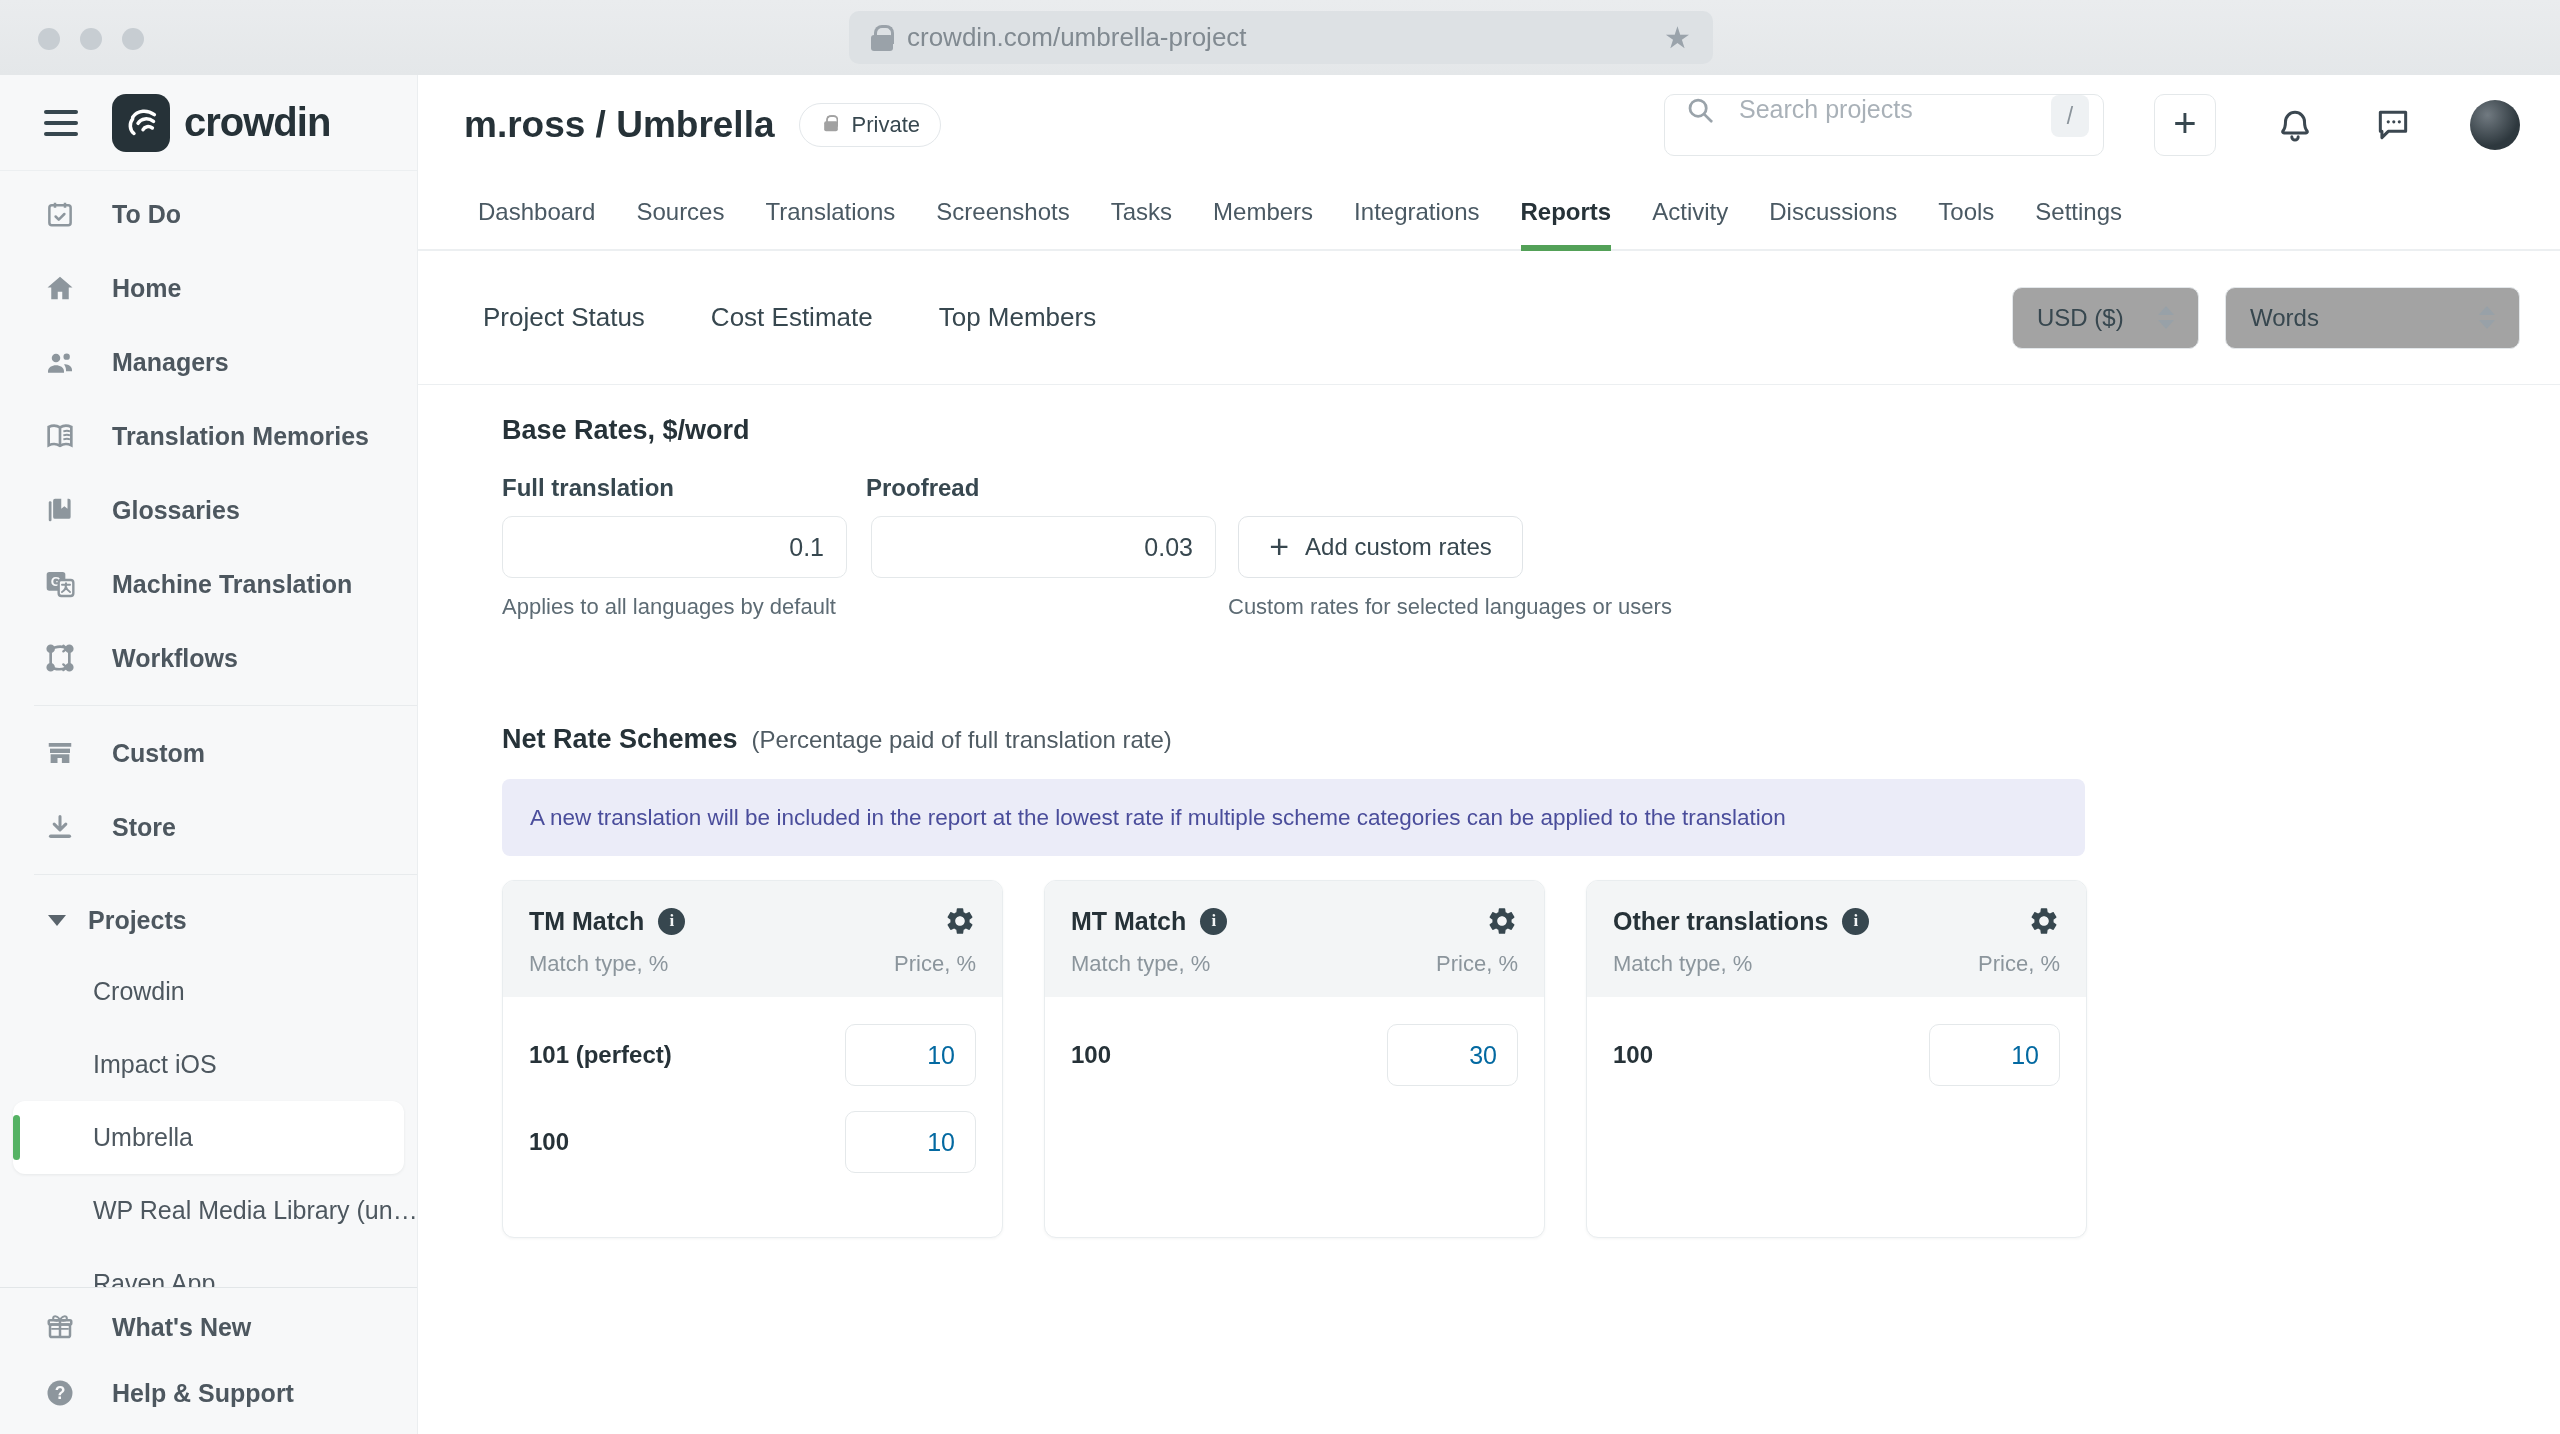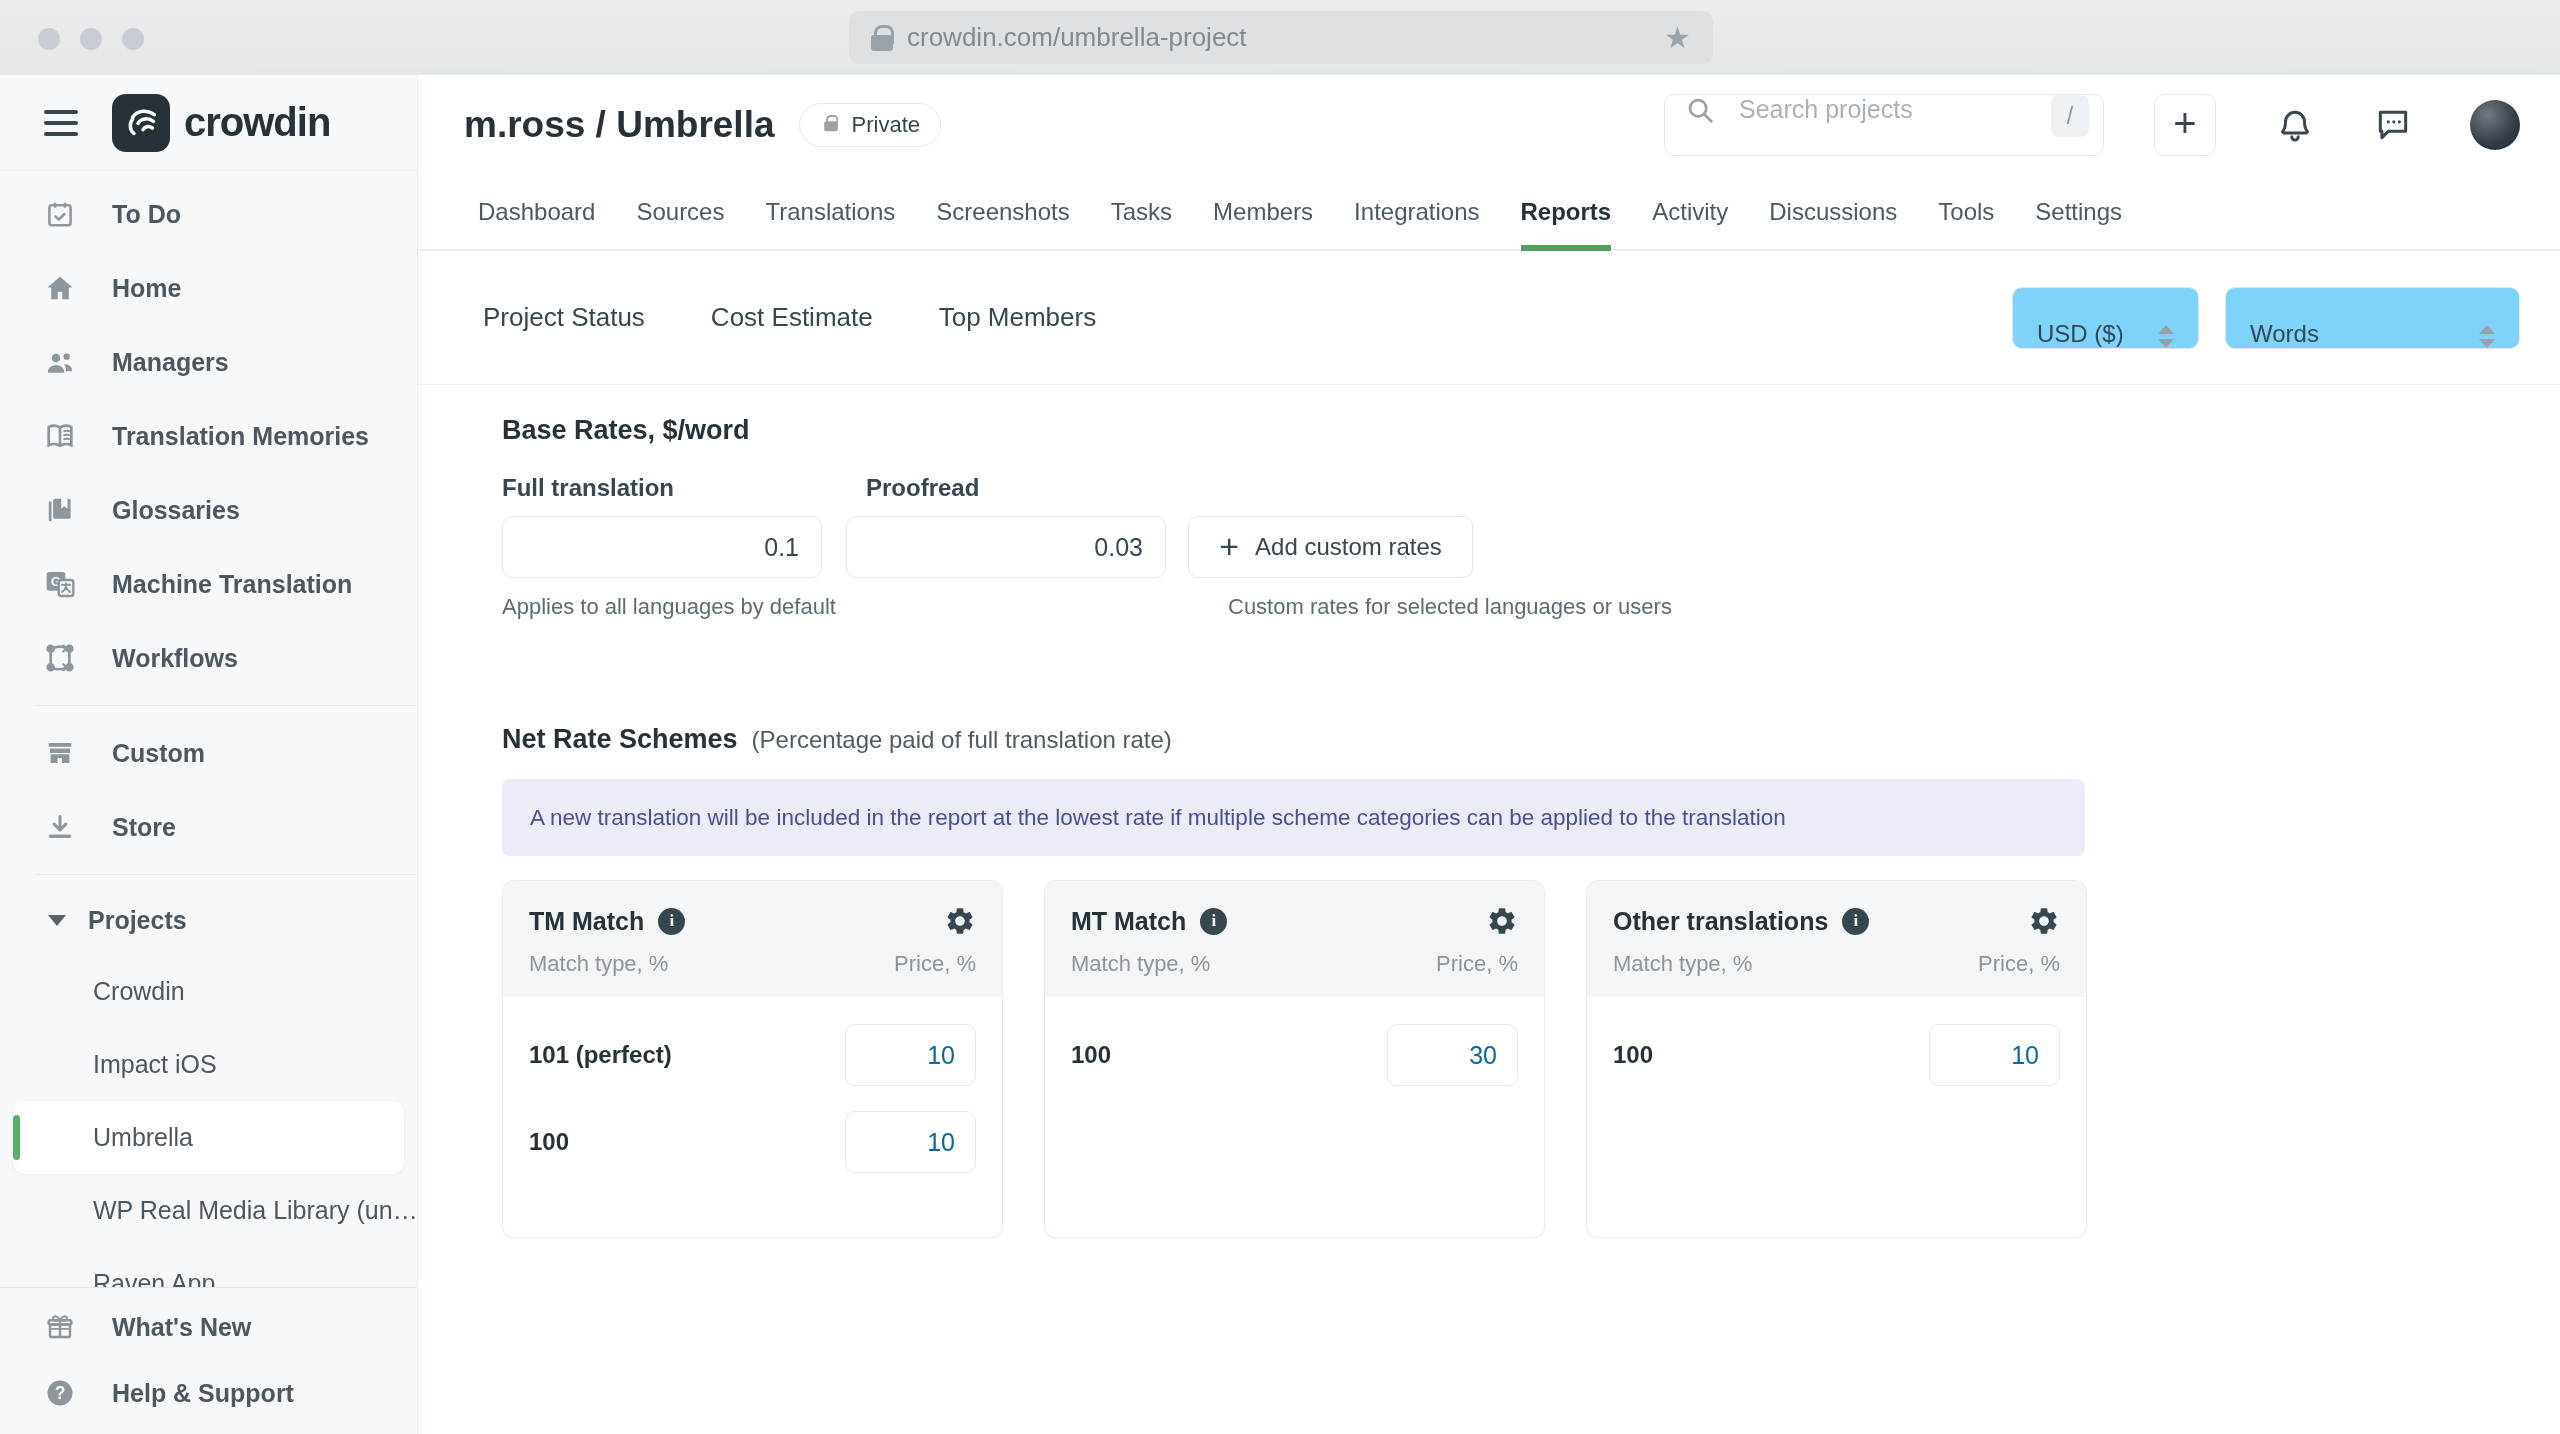--- a/index.html
+++ b/index.html
@@ -80,22 +80,22 @@
   .tab.active { color:#263238; font-weight:bold; }
   .tab.active::after { content:""; position:absolute; left:0; right:0; bottom:-2px; height:6px;
          background:#53a158; }
 
   .subtabs { height:134px; display:flex; align-items:center; padding:0 40px 0 65px;
           border-bottom:1px solid #eceff1; flex:none; }
   .subtab { font-size:26px; color:#37474f; font-weight:500; margin-right:66px; cursor:pointer;
           height:66px; display:flex; align-items:center; white-space:nowrap; }
   .subtab.active { background:#edf0f0; border-radius:10px; padding:0 34px; color:#4ba25f; font-weight:600; }
   .selects { margin-left:auto; display:flex; gap:26px; }
-  .select { height:62px; border:1px solid #e3e7ea; border-radius:10px; background:#7dd3fc; display:flex;
-          align-items:flex-end; padding:0 24px; font-size:24px; color:#37474f; cursor:pointer; }
+  .select { height:62px; border:1px solid #e3e7ea; border-radius:10px; background:#a3a3a3; display:flex;
+          align-items:center; padding:0 24px; font-size:24px; color:#37474f; cursor:pointer; }
   .select.w-cur { width:187px; } .select.w-unit { width:295px; }
   .updown { margin-left:auto; display:flex; flex-direction:column; gap:5px; }
   .updown i { width:0; height:0; border-left:8px solid transparent; border-right:8px solid transparent; }
   .updown i.u { border-bottom:9px solid #98a1a8; }
   .updown i.d { border-top:9px solid #98a1a8; }
 
   .content { flex:1; padding:0 40px 0 44px; overflow:hidden; }
   .panel-head { display:flex; align-items:center; padding:50px 0 46px 40px; border-bottom:1px solid #edf0f2; }
   .panel-title { font-size:34px; font-weight:bold; color:#263238; }
   .btnrow { margin-left:auto; display:flex; gap:26px; }
@@ -106,21 +106,21 @@
   .btn .caret-sm { width:0; height:0; border-left:8px solid transparent; border-right:8px solid transparent;
          border-top:10px solid #37474f; }
 
   .inner { padding-left:40px; }
   .sec-h { font-size:27px; font-weight:bold; color:#263238; }
   .base-h { margin-top:30px; }
   .labels-row { display:flex; margin-top:28px; }
   .f-label { font-size:24px; font-weight:600; color:#37474f; }
   .l1 { width:364px; } 
   .fields-row { display:flex; margin-top:14px; align-items:center; }
-  .field { width:320px; height:62px; border:1px solid #e4e8ea; border-radius:10px; font-size:25px;
+  .field { width:345px; height:62px; border:1px solid #e4e8ea; border-radius:10px; font-size:25px;
            color:#37474f; text-align:right; padding:0 22px; outline:none; font-family:inherit; }
   .field + .field { margin-left:24px; }
   .addbtn { margin-left:22px; width:285px; justify-content:center; padding:0; }
   .addbtn::before { content:"+"; font-size:34px; color:#37474f; line-height:1; margin-top:-3px; }
   .hints-row { display:flex; margin-top:16px; }
   .hint { font-size:22px; color:#5d6b74; }
   .h1 { width:726px; }
 
   .net-h { margin-top:104px; display:flex; align-items:baseline; gap:14px; }
   .net-sub { font-size:24px; font-weight:normal; color:#4f5b63; }

